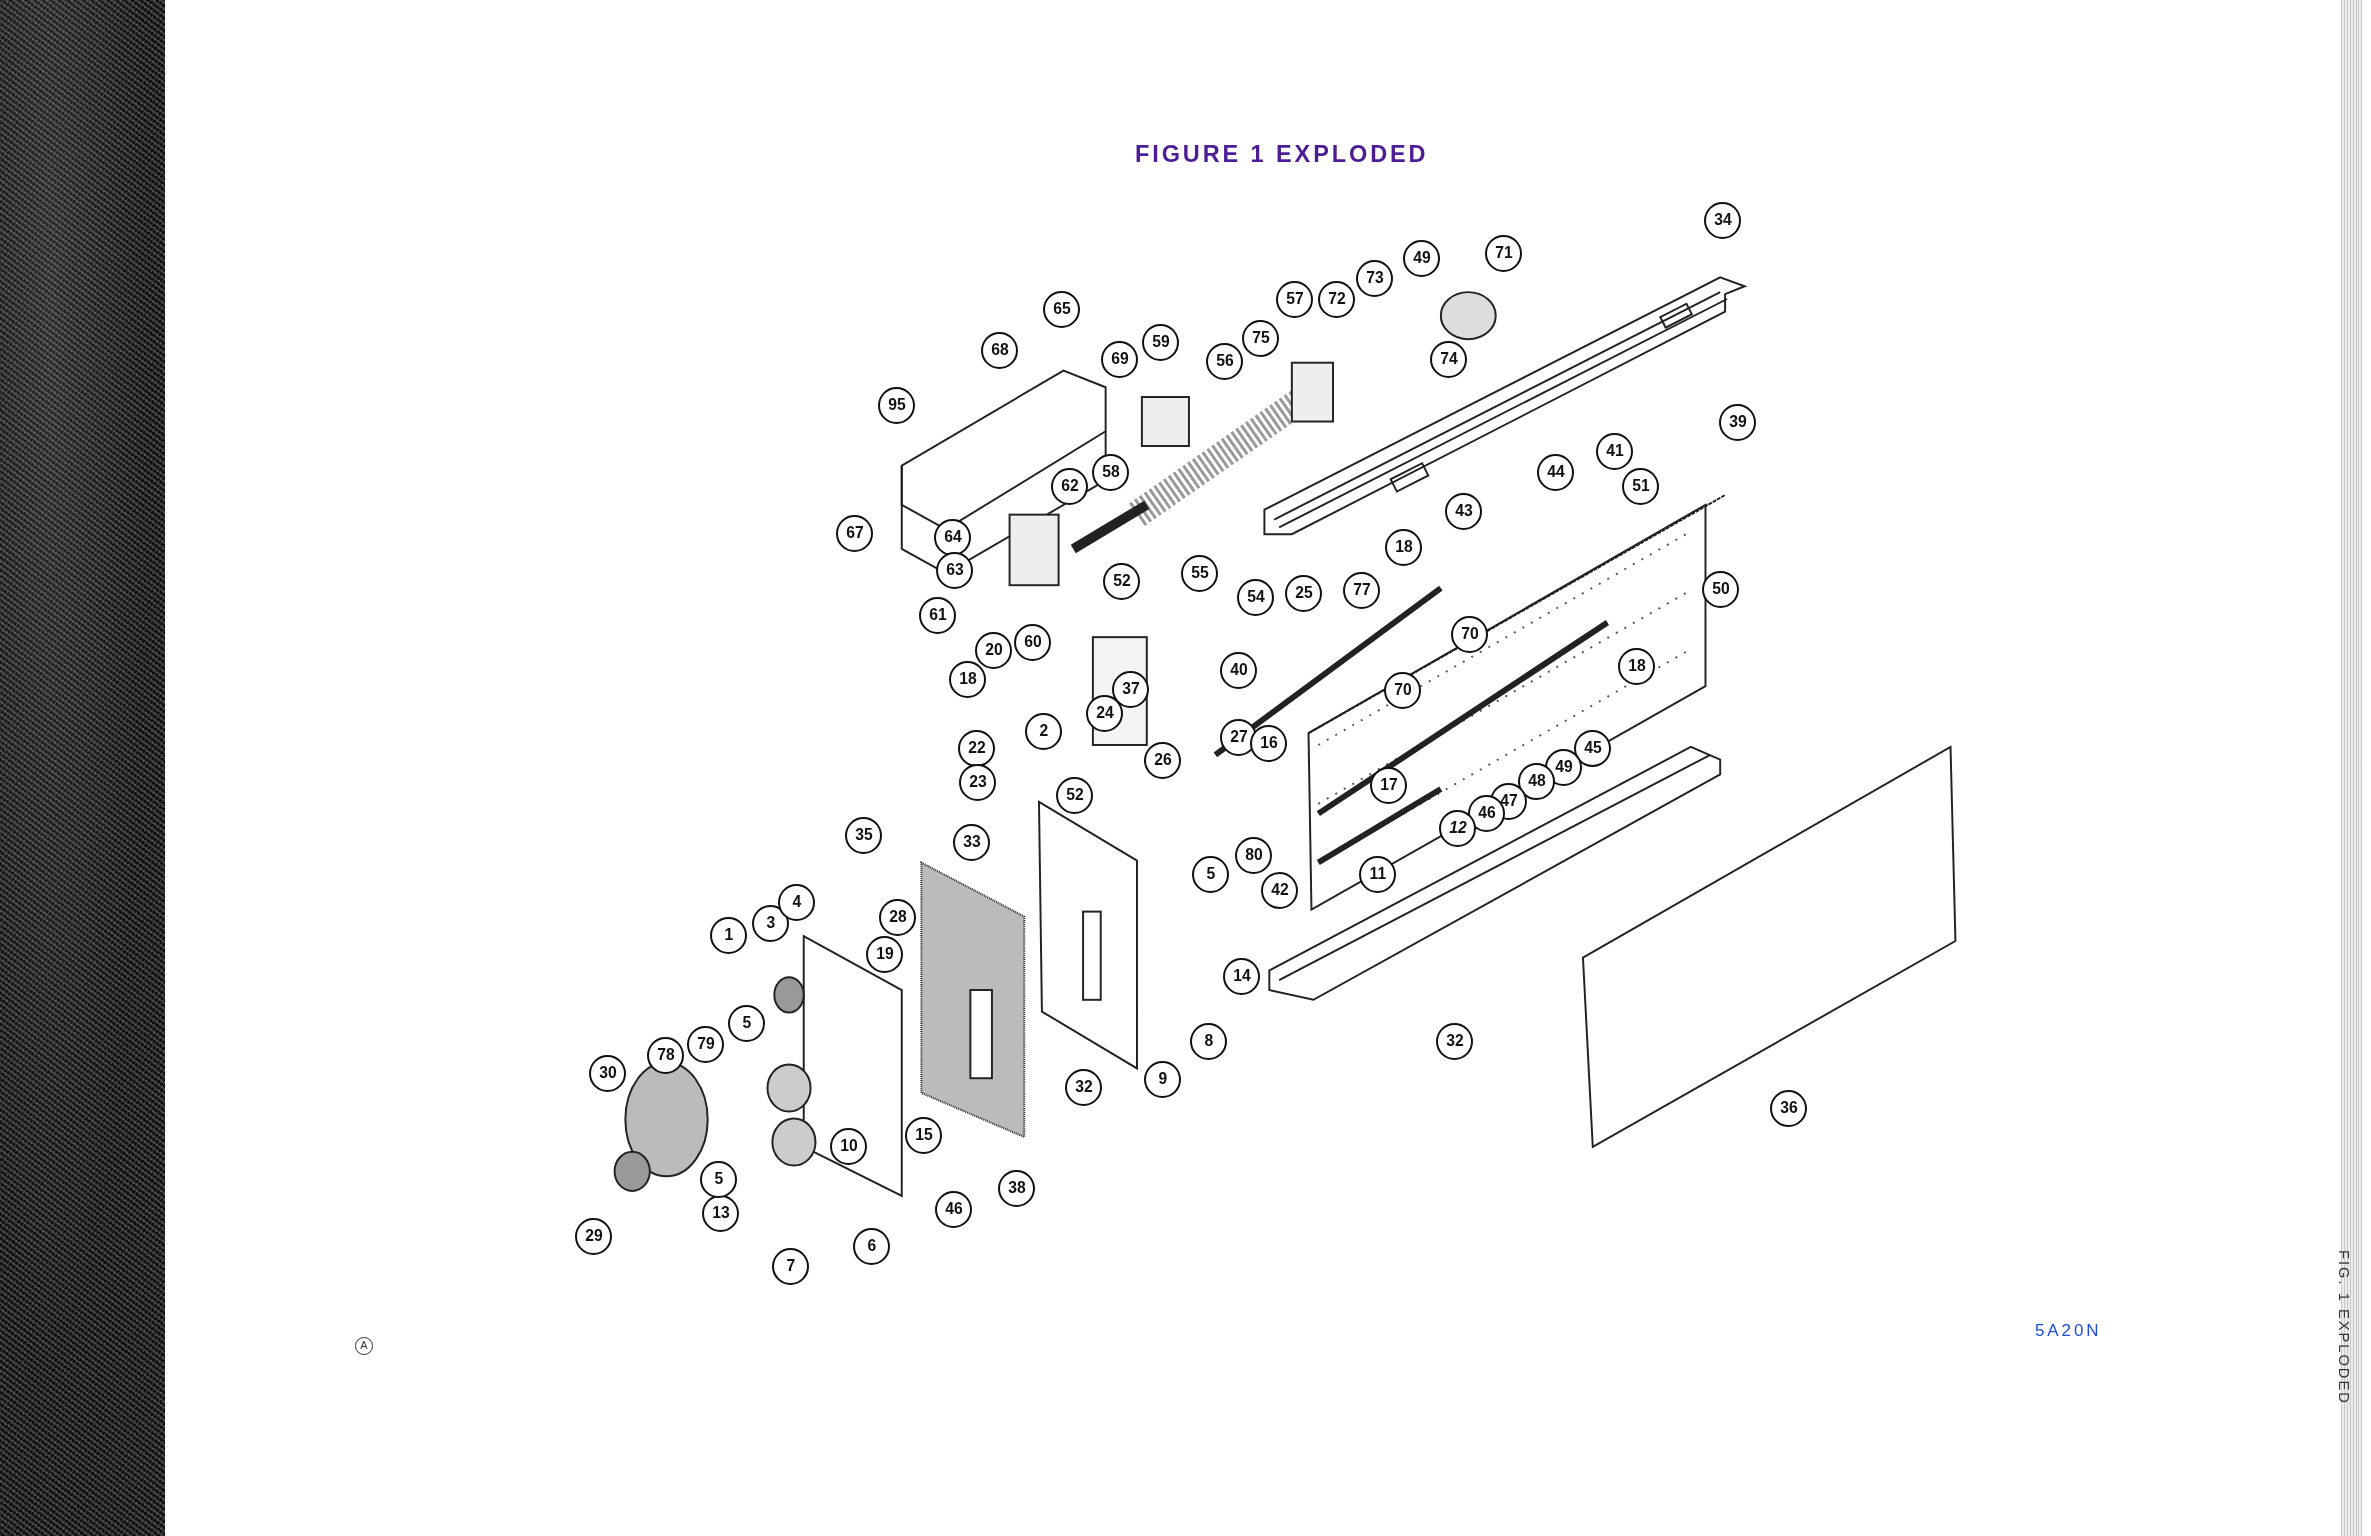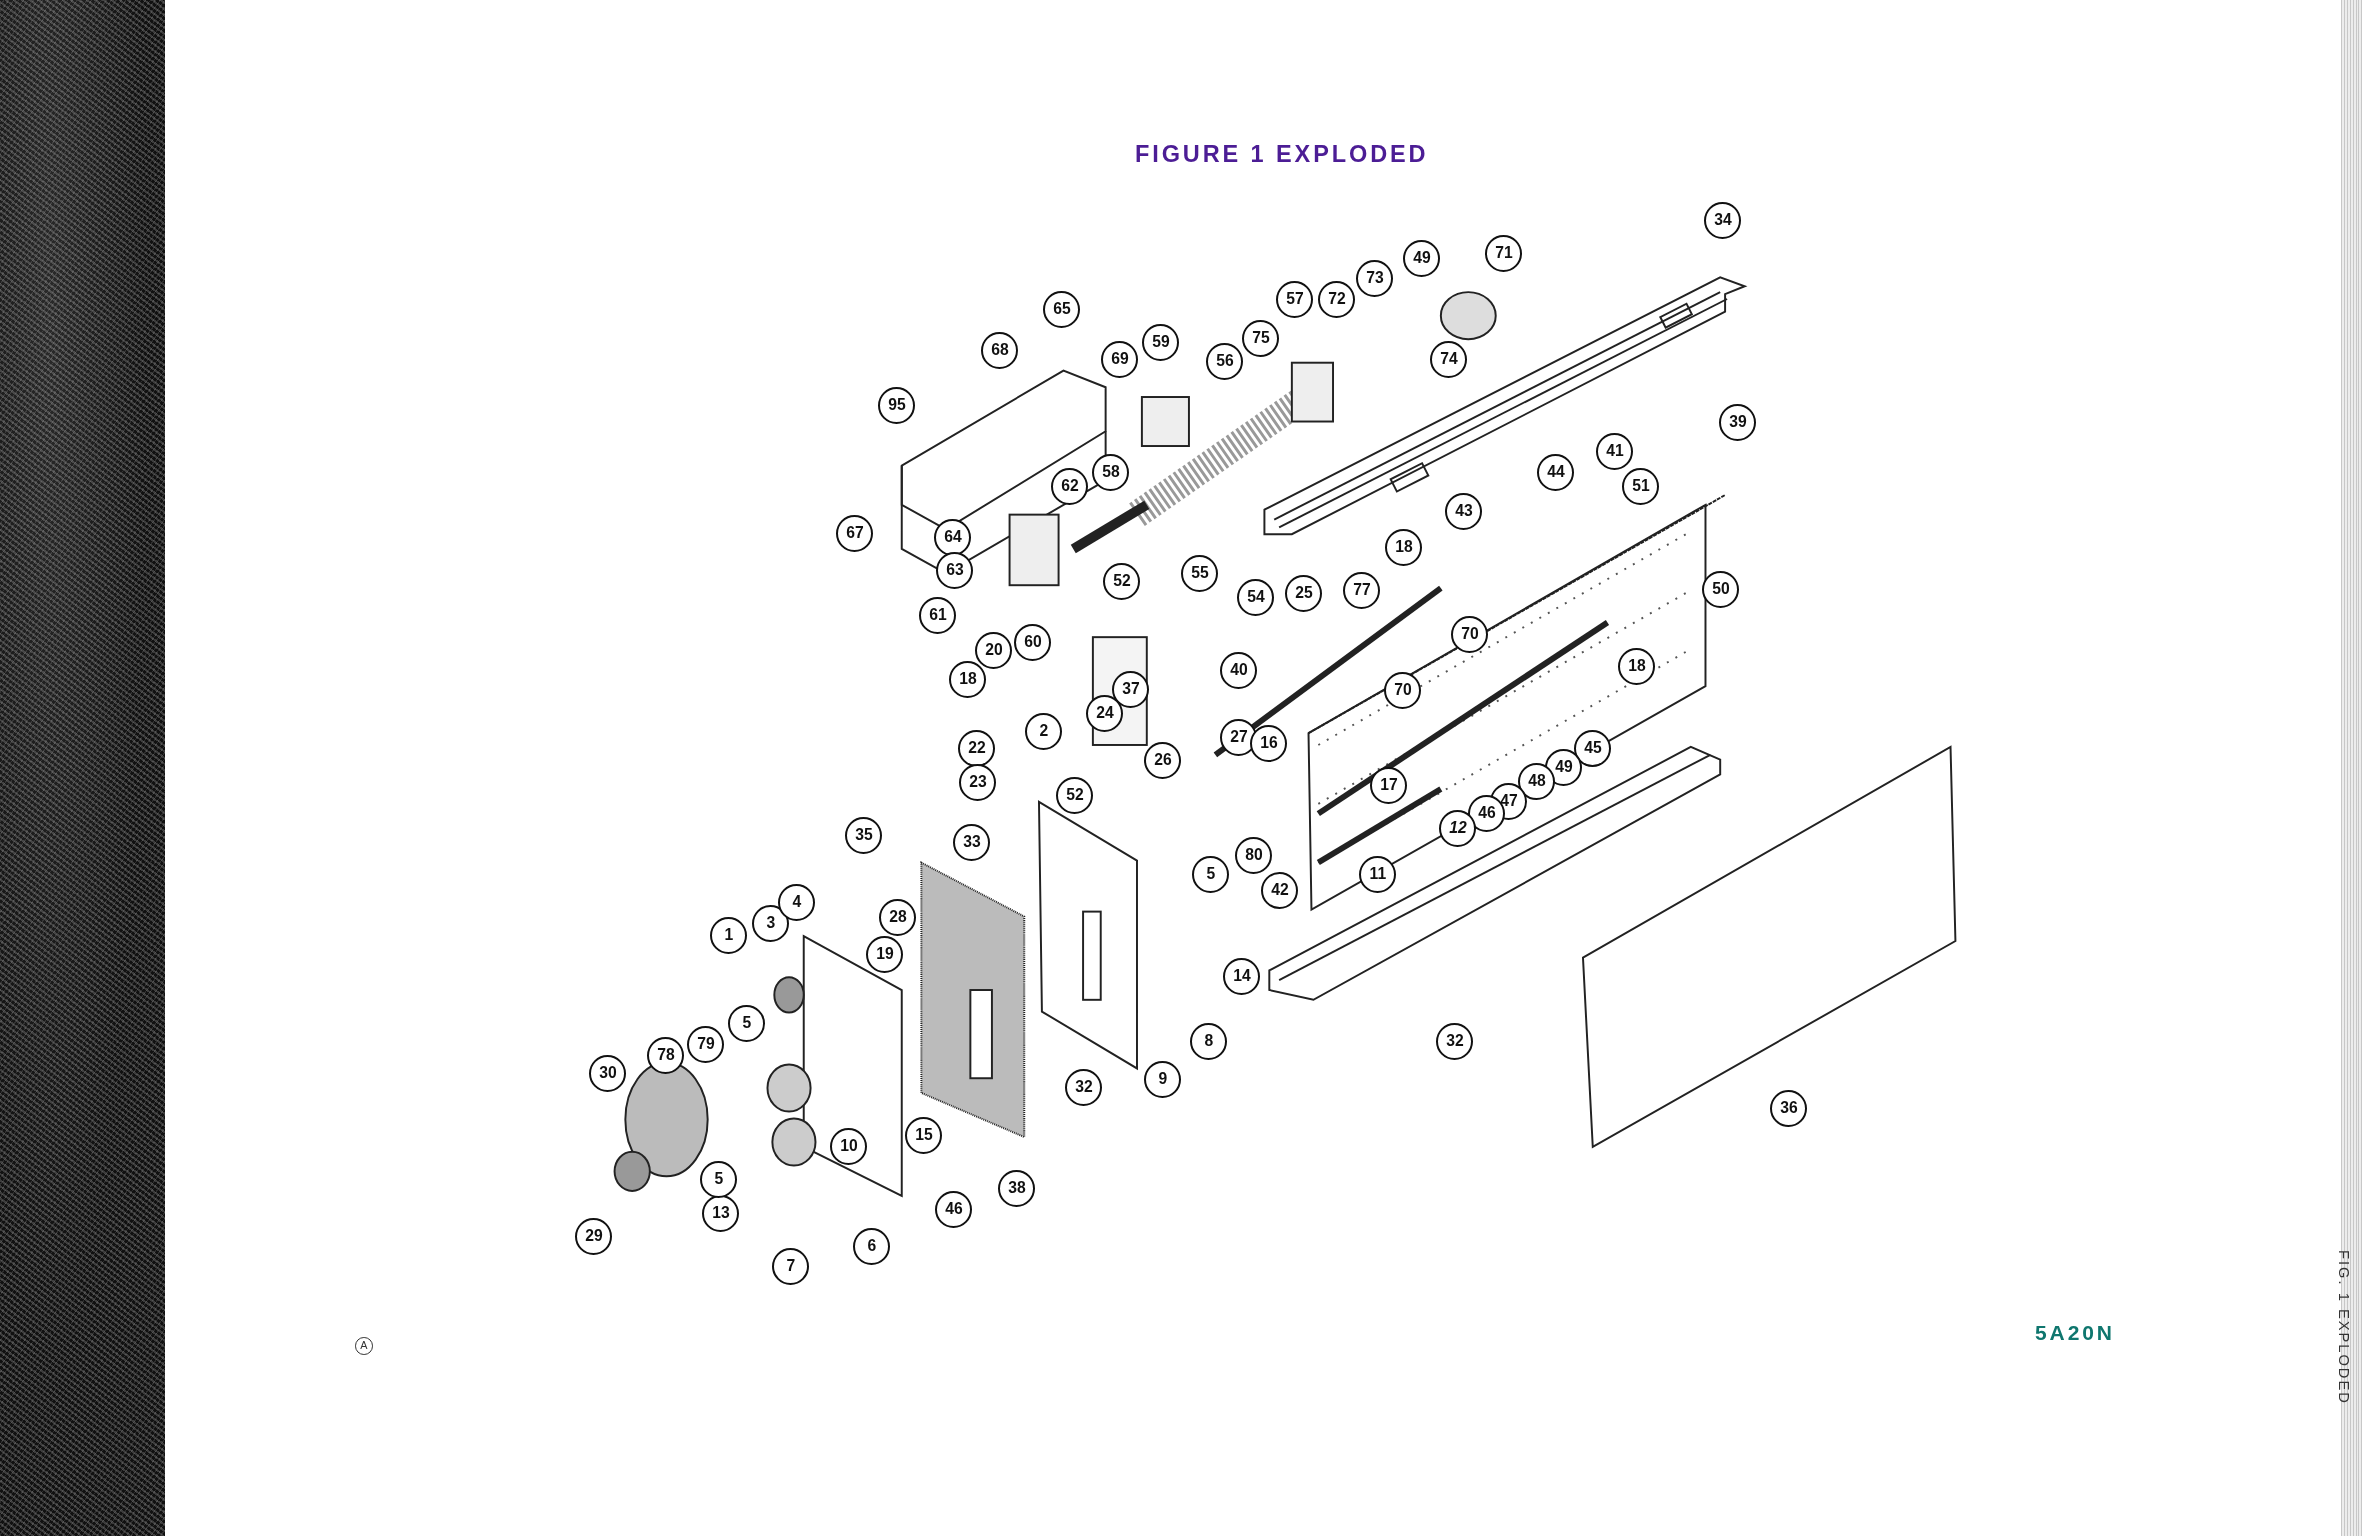--- a/index.html
+++ b/index.html
@@ -7,21 +7,21 @@
   .scan-margin { position:absolute; left:0; top:0; width:165px; height:1537px;
     background:
       repeating-linear-gradient(37deg, rgba(255,255,255,0.18) 0 2px, transparent 2px 4.9px),
       repeating-linear-gradient(-53deg, rgba(255,255,255,0.12) 0 1px, transparent 1px 3.9px),
       radial-gradient(ellipse at 30% 20%, #2a2a2a, #111 60%),
       #1b1b1b; }
   .scan-edge { position:absolute; right:9.8px; top:0; width:21.6px; height:1537px;
     background: repeating-linear-gradient(90deg, #999 0 1px, #ddd 1px 2.9px);
     opacity:0.55; }
   .title { position:absolute; left:1135px; top:141px; font-size:23.5px; font-weight:bold; letter-spacing:2.9px; color:#4c1d95; }
-  .model { position:absolute; left:2035px; top:1321px; font-size:21px; font-weight:bold; letter-spacing:2.9px; color:#0f766e; }
+  .model { position:absolute; left:2035px; top:1321px; font-size:17px; font-weight:normal; letter-spacing:2.9px; color:#1d4ed8; }
   .side-caption { position:absolute; left:2352px; top:1250px; font-size:14.7px; color:#333; letter-spacing:2px;
     transform-origin:left top; transform:rotate(90deg); white-space:nowrap; }
   .rev-mark { position:absolute; left:355px; top:1337px; width:15.7px; height:15.7px; border:1.5px solid #333; border-radius:50%;
     font-size:10.8px; line-height:15.7px; text-align:center; color:#333; }
   svg.drawing { position:absolute; left:0; top:0; }
   .callout { position:absolute; width:37px; height:37px; margin-left:-18.6px; margin-top:-18.6px; border:2.5px solid #111; border-radius:50%;
     background:#fff; box-sizing:border-box; font-size:15.7px; font-weight:bold; line-height:32px; text-align:center; color:#111; font-family:"Liberation Sans Narrow","Liberation Sans", sans-serif; }
 </style>
 </head>
 <body>

